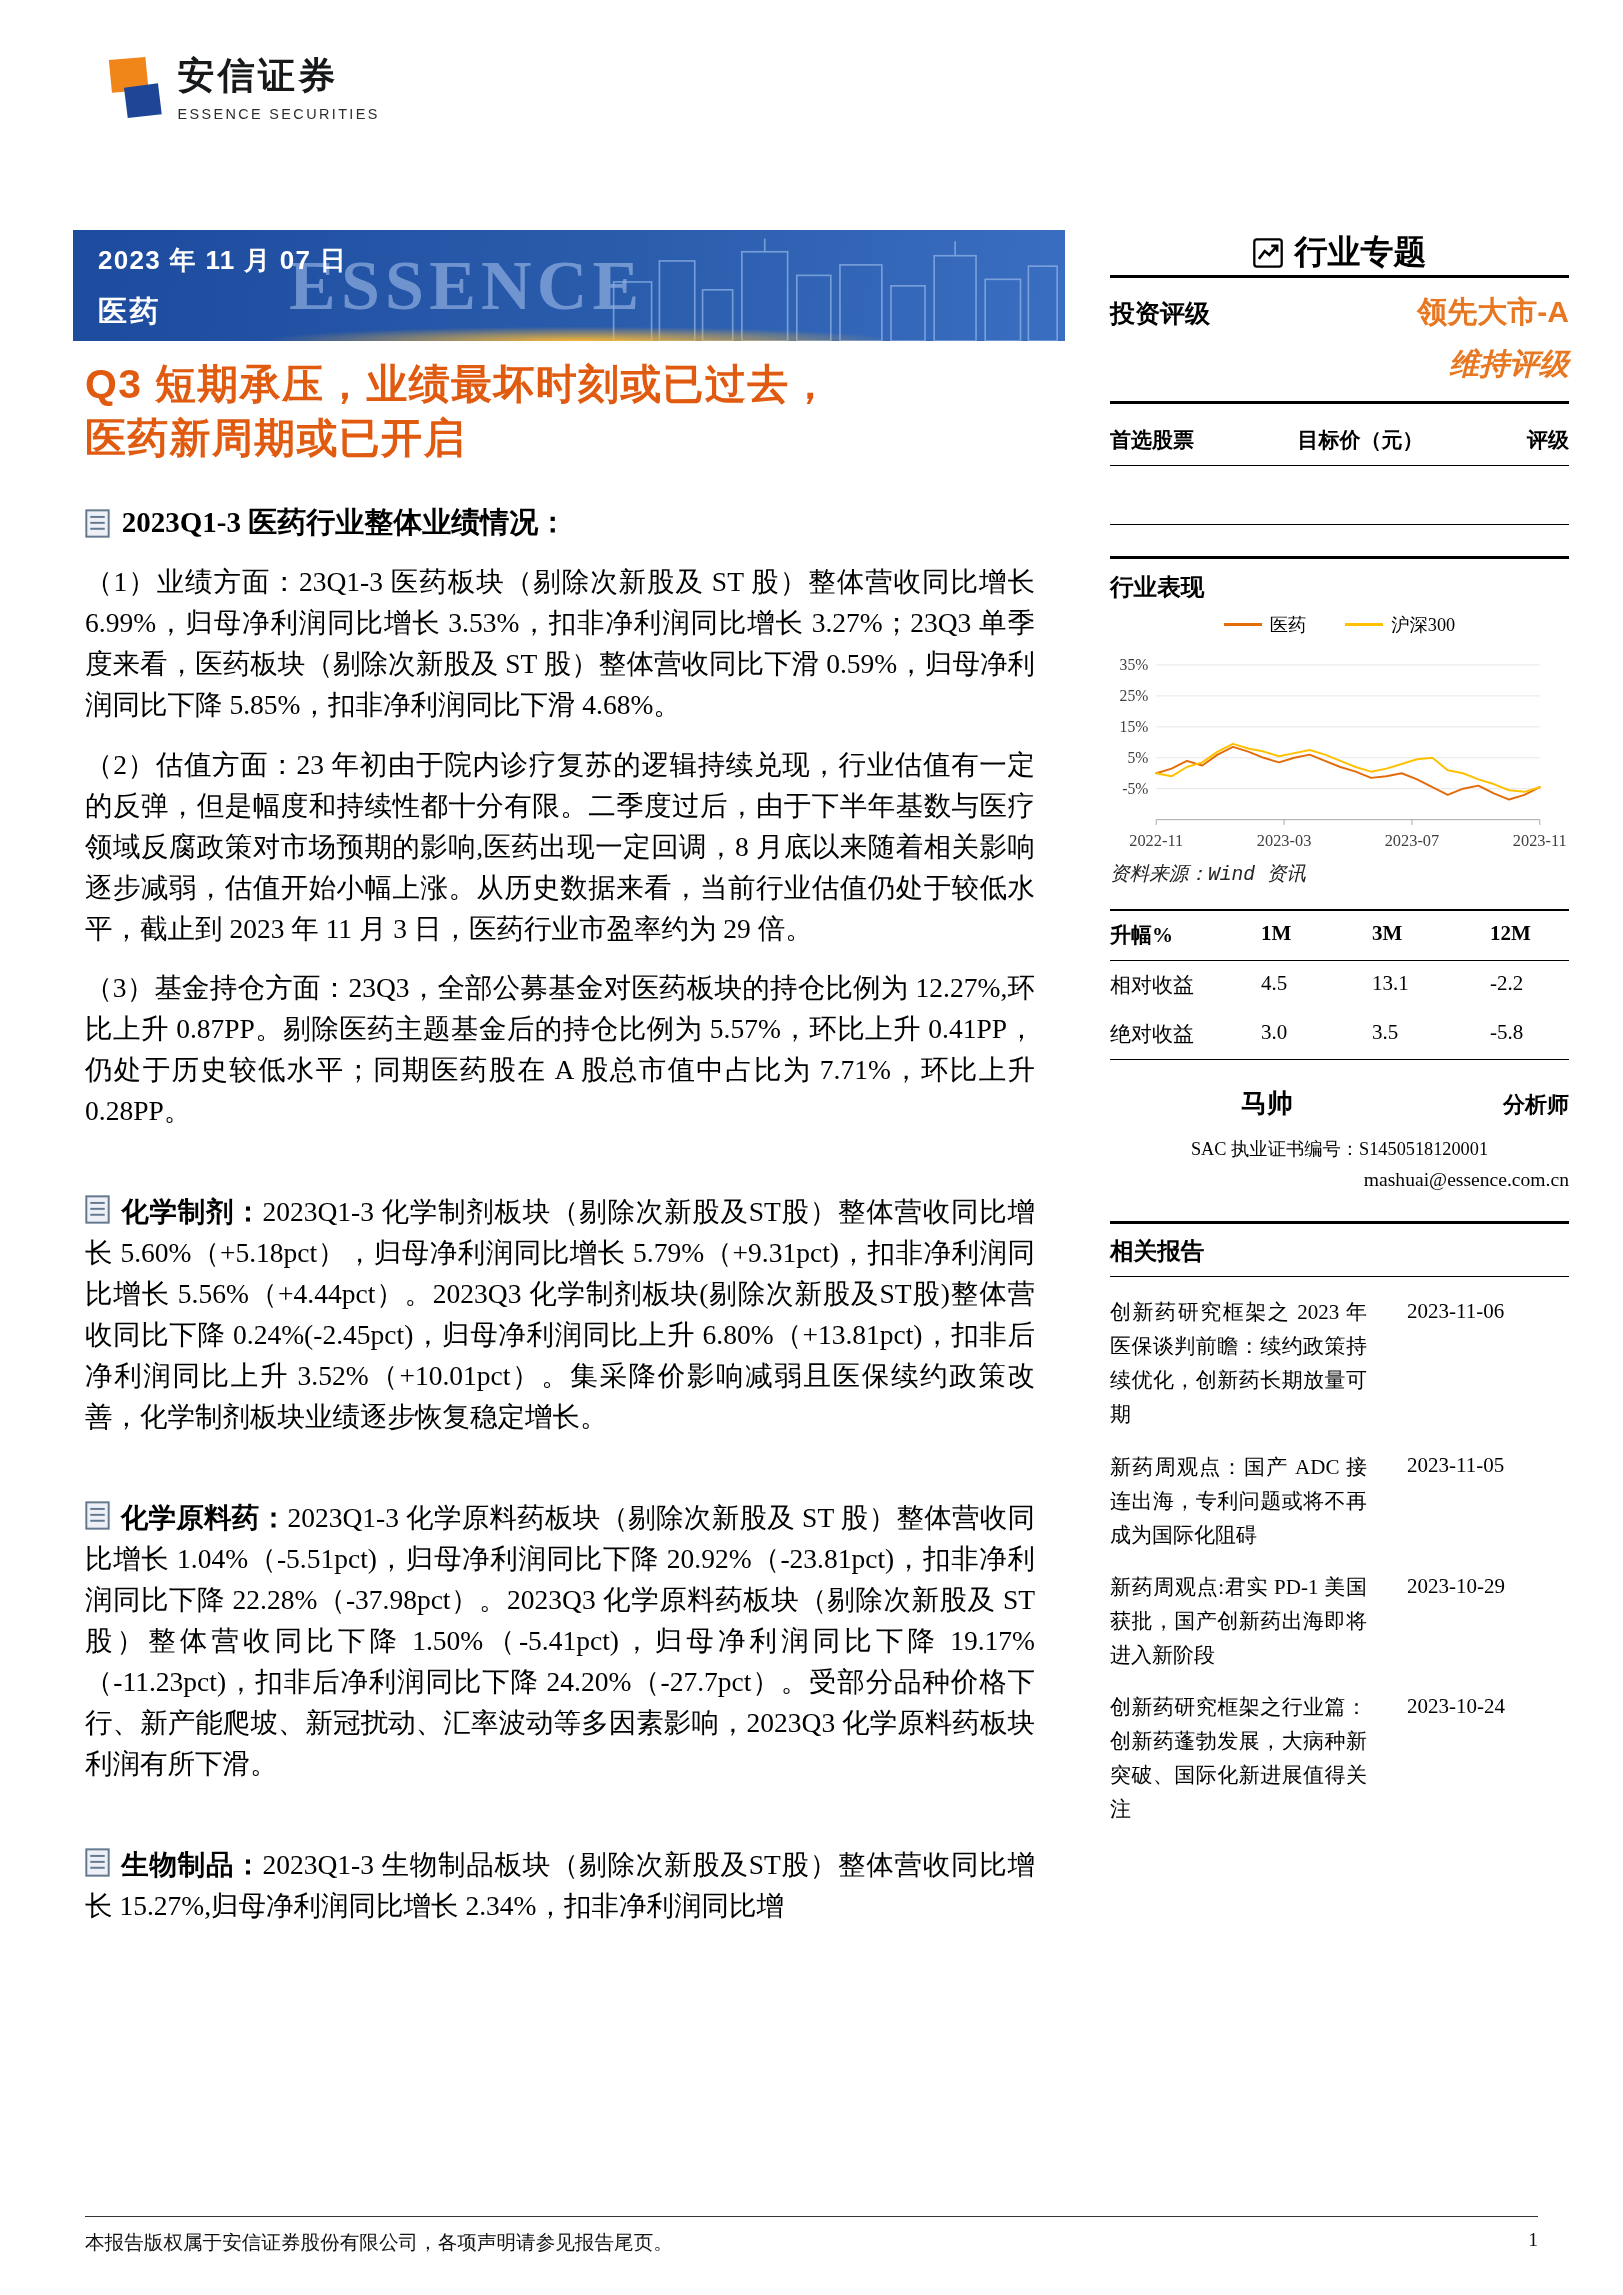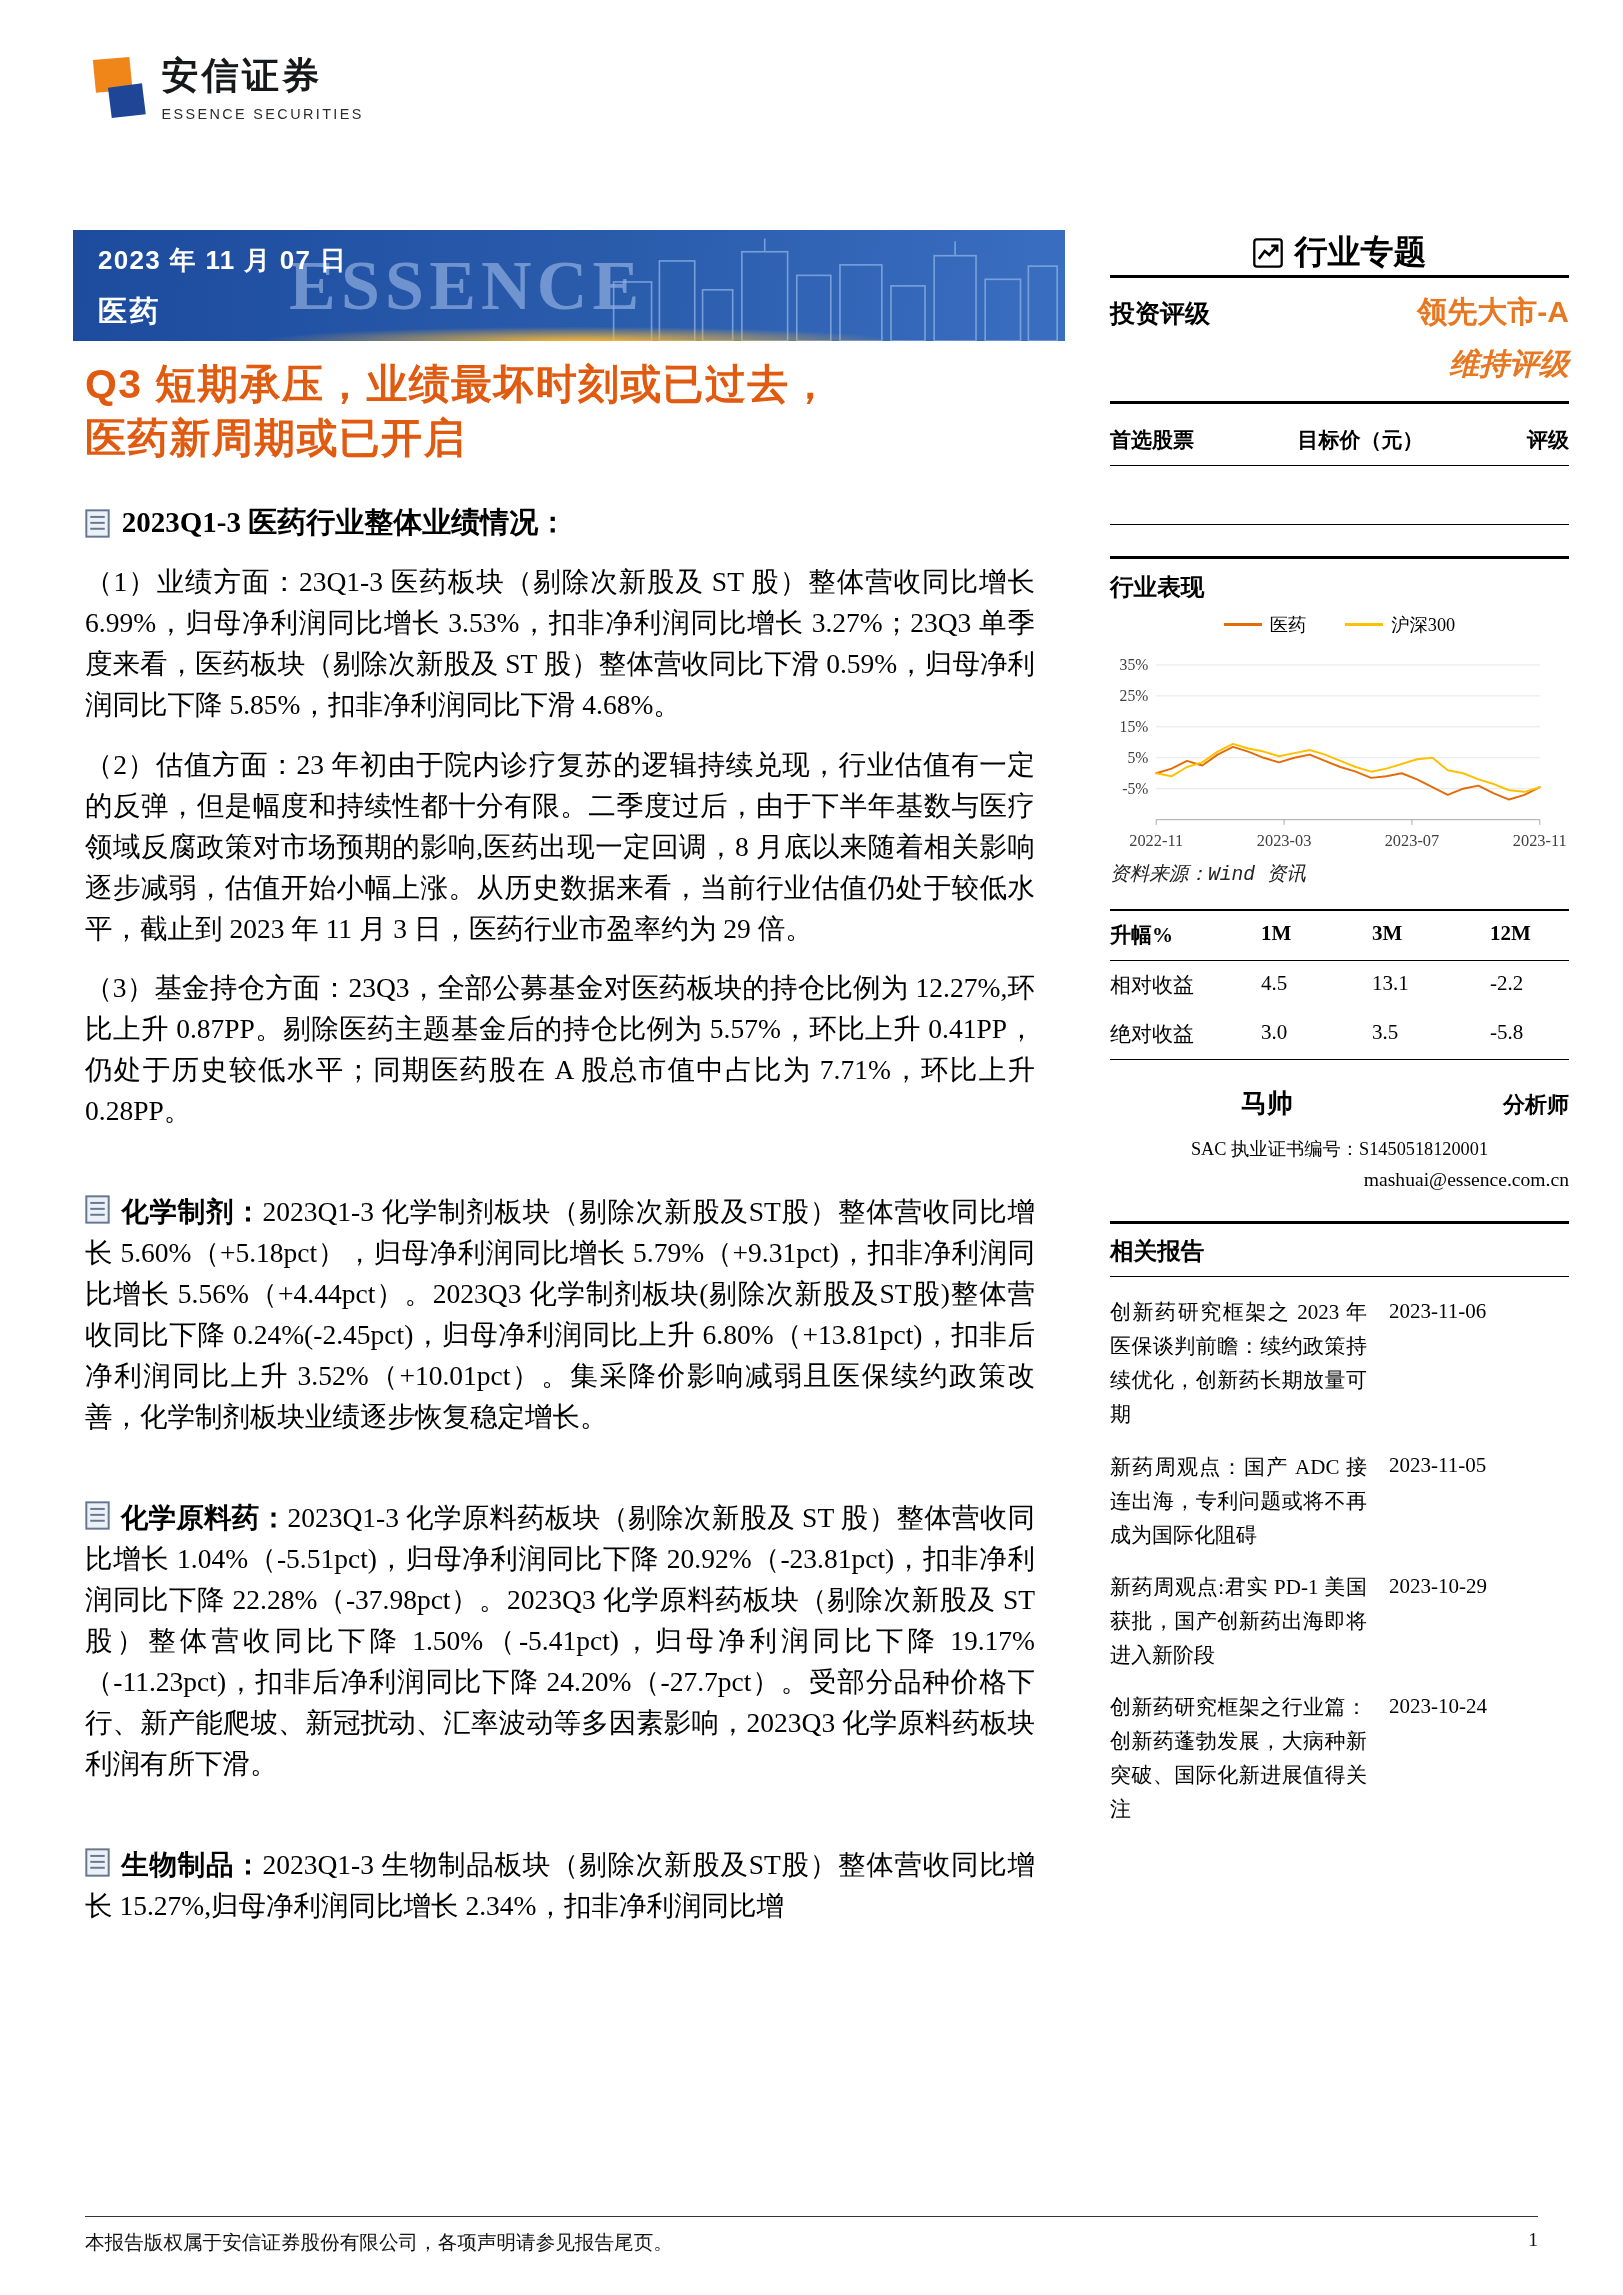--- a/index.html
+++ b/index.html
@@ -1,20 +1,20 @@
 <!DOCTYPE html>
 <html style="font-size:10.5px"><head>
 <meta charset="utf-8">
 <style>
   html,body{margin:0;padding:0;background:#9a9a9a;}
   .page{position:relative;width:1623px;height:2295px;background:#ffffff;overflow:hidden;
         font-family:"Liberation Serif","DejaVu Serif",serif;color:#000;}
 
   
-  .masthead{position:absolute;top:51px;left:84px;display:flex;align-items:center;gap:14.4px;}
+  .masthead{position:absolute;top:51px;left:100px;display:flex;align-items:center;gap:14.4px;}
   .logo-mark{width:63px;height:63px;flex:0 0 auto;}
   .logo-text{display:flex;flex-direction:column;}
   .brand-cn{font-family:"Liberation Sans",sans-serif;font-size:37px;font-weight:bold;letter-spacing:3.3px;color:#17181a;}
   .brand-en{font-family:"Liberation Sans",sans-serif;font-size:14.4px;letter-spacing:2.4px;color:#2b2b2b;margin-top:5.2px;}
 
   
   .banner{position:absolute;left:73px;top:230px;width:992px;height:111px;overflow:hidden;
           background:linear-gradient(95deg,#1d4b9e 0%,#2a5cac 55%,#3a6ec0 100%);}
   .banner-date{position:absolute;left:25px;top:13px;font-family:"Liberation Sans",sans-serif;
                font-size:26px;font-weight:bold;color:#fff;letter-spacing:1.3px;}
@@ -62,21 +62,21 @@
   .pt-row{display:grid;grid-template-columns:151px 111px 118px 1fr;padding:10.5px 0;}
   .pt-head{font-weight:bold;border-top:2px solid #000;border-bottom:1.3px solid #000;}
   .analyst{margin-top:26px;}
   .analyst-row{display:flex;justify-content:space-between;align-items:baseline;padding-left:131px;}
   .analyst-name{font-size:26px;font-weight:bold;}
   .analyst-title{font-size:22px;font-weight:bold;}
   .analyst-sac{text-align:center;font-size:18.3px;margin-top:15.7px;}
   .analyst-email{text-align:right;font-size:19.6px;margin-top:7.9px;}
   .related{margin-top:30px;}
   .related-heading{font-size:23.6px;font-weight:bold;padding:10.5px 0 9.2px 0;border-bottom:1.3px solid #000;}
-  .related-item{display:flex;gap:22px;margin-top:18.3px;align-items:flex-start;}
+  .related-item{display:flex;gap:40px;margin-top:18.3px;align-items:flex-start;}
   .related-title{width:257px;font-size:21px;line-height:34px;text-align:justify;}
   .related-date{font-size:21px;white-space:nowrap;padding-top:3.9px;}
 
   
   .footer{position:absolute;left:85px;width:1453px;top:2216px;border-top:1.3px solid #333;
           padding-top:11.8px;display:flex;justify-content:space-between;font-size:19.6px;color:#111;}
 </style>
 </head>
 <body>
 

